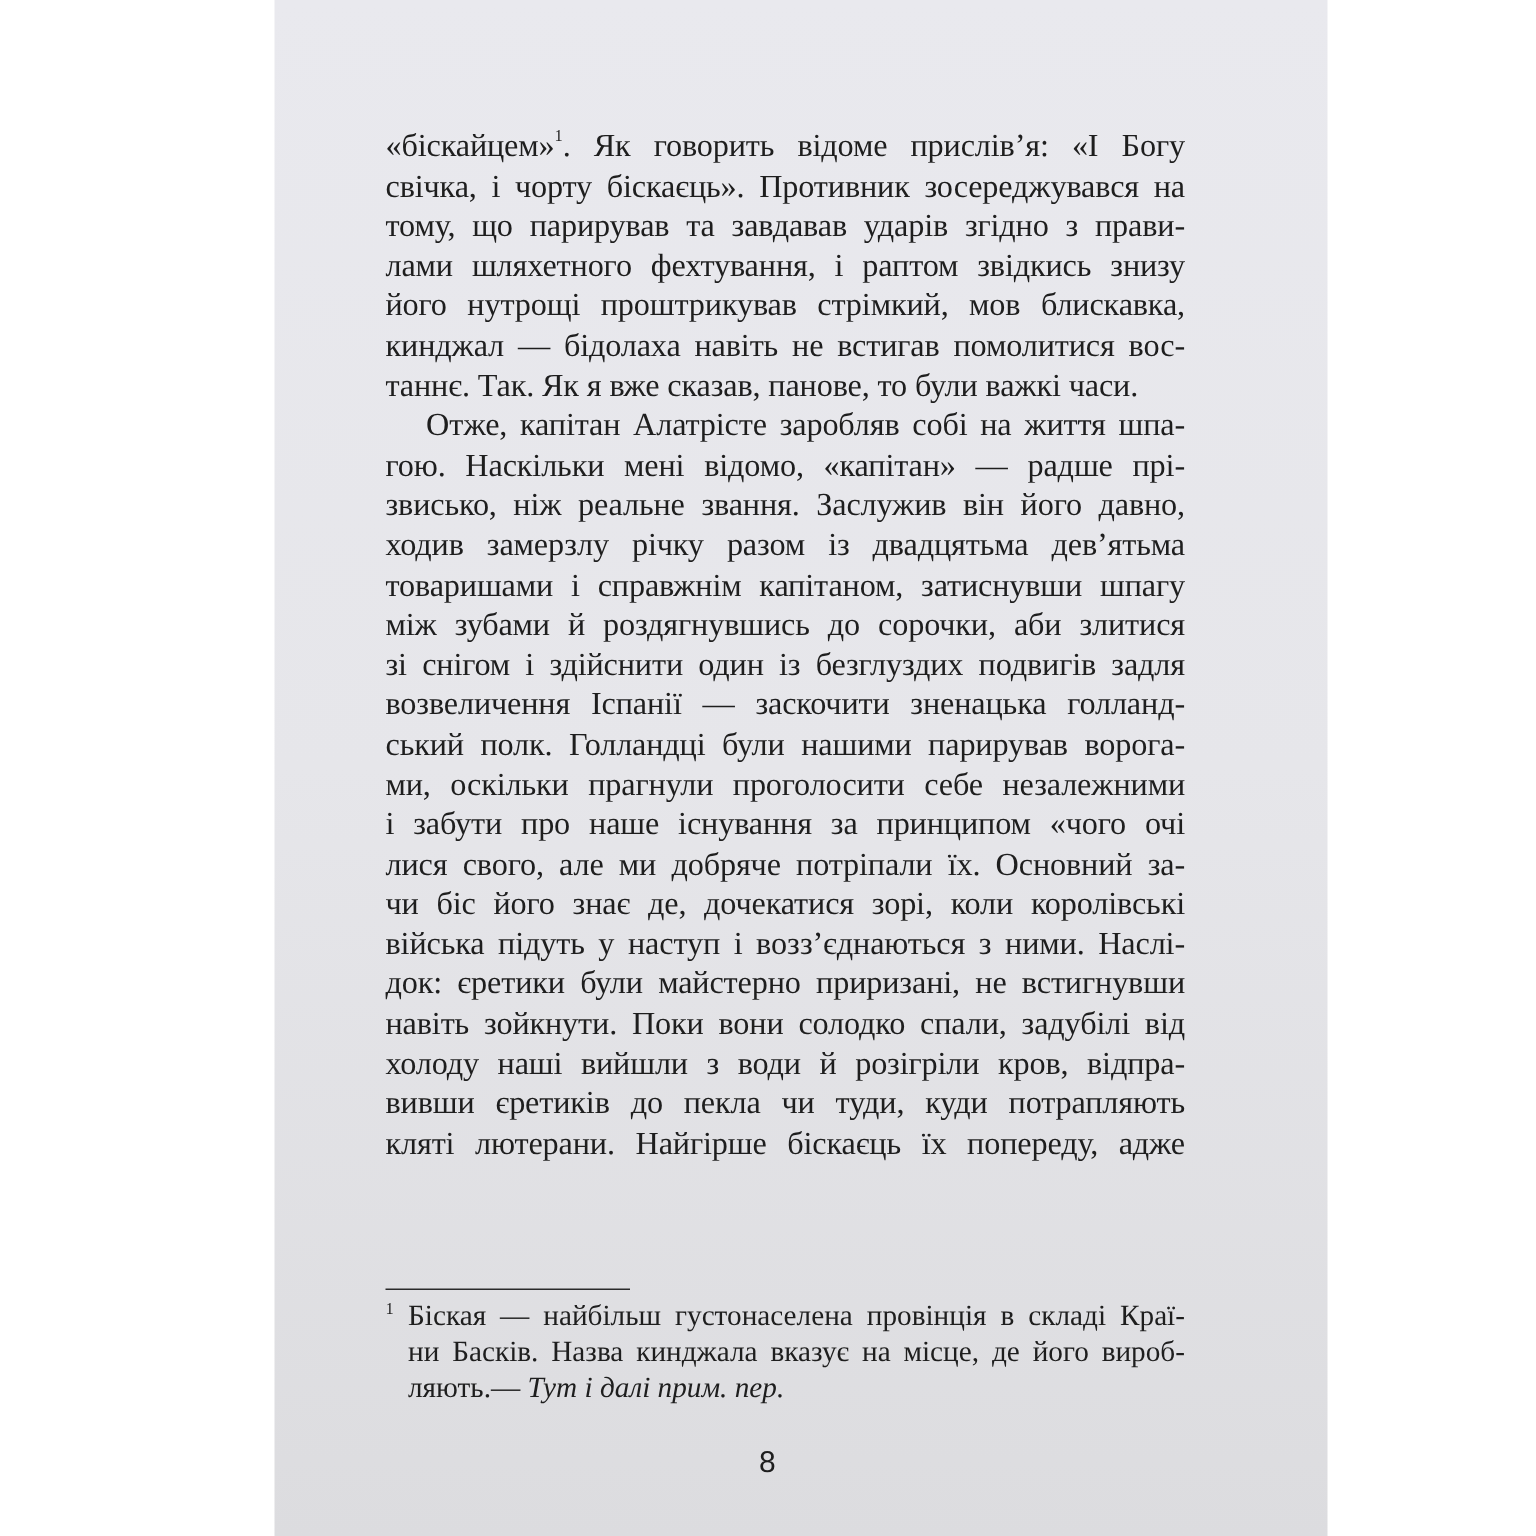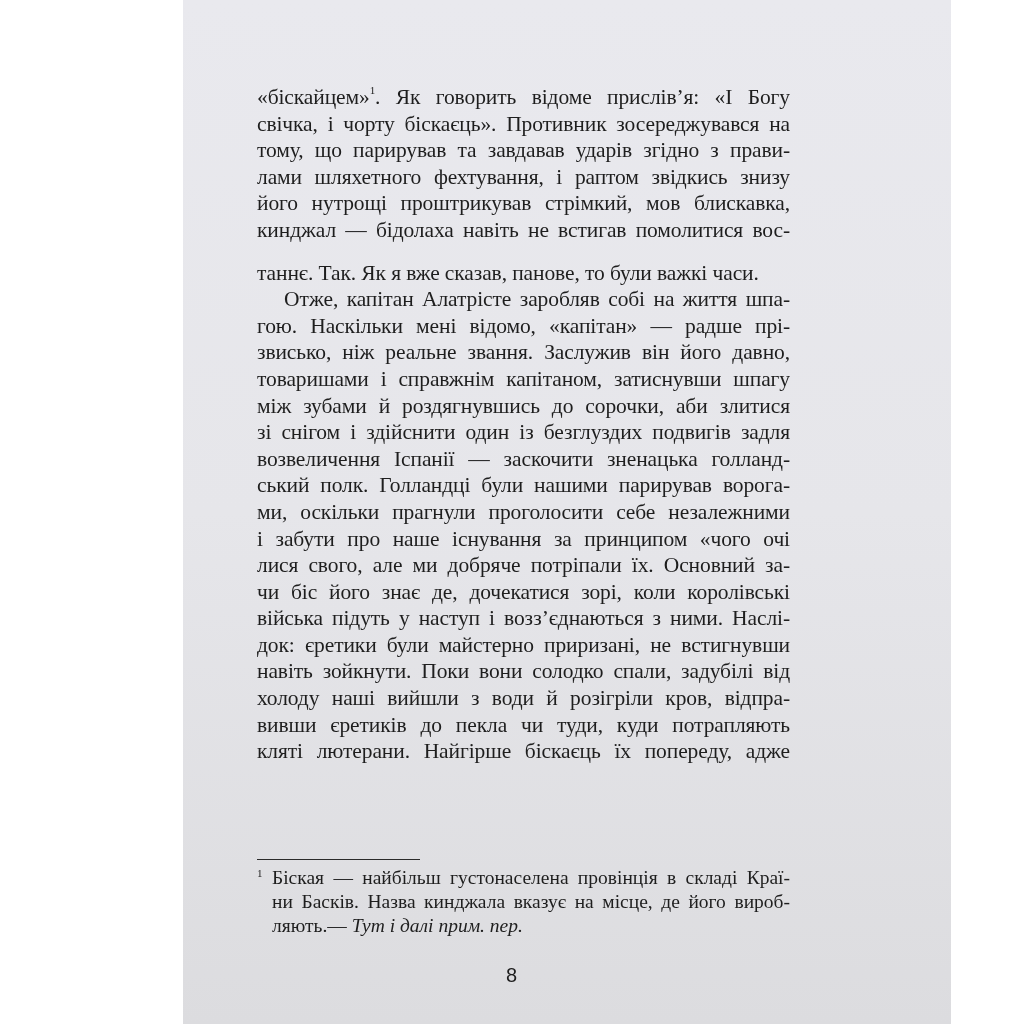--- a/index.html
+++ b/index.html
@@ -10,21 +10,21 @@
     body {
       width: 1024px;
       height: 1024px;
       position: relative;
       overflow: hidden;
     }
     .page {
       position: absolute;
       left: 183px;
       top: 0;
-      width: 768px;
+      width: 702px;
       height: 1024px;
       background: linear-gradient(180deg, #e9e9ee 0%, #e6e6ea 50%, #dcdcdf 100%);
     }
     .text-column {
       position: absolute;
       left: 74px;
       top: 84px;
       width: 533px;
       font-family: "Liberation Serif", "DejaVu Serif", serif;
       color: #1e1e1e;
@@ -34,21 +34,20 @@
       font-size: 21.5px;
       line-height: 26.6px;
       height: 26.6px;
       white-space: nowrap;
       text-align: justify;
       text-align-last: justify;
       letter-spacing: -0.1px;
     }
     .body-text .line.last {
       text-align-last: left;
-      margin-top: 16px;
     }
     .body-text .line.indent {
       text-indent: 27px;
     }
     sup.fn-ref {
       font-size: 11px;
       line-height: 0;
       vertical-align: super;
       position: relative;
       top: -2px;
@@ -119,20 +118,21 @@
       <span class="line">лами шляхетного фехтування, і раптом звідкись знизу</span>
       <span class="line">його нутрощі проштрикував стрімкий, мов блискавка,</span>
       <span class="line">кинджал — бідолаха навіть не встигав помолитися вос-</span>
       <span class="line last">таннє. Так. Як я вже сказав, панове, то були важкі часи.</span>
     </div>
 
     <div class="paragraph">
       <span class="line indent">Отже, капітан Алатрісте заробляв собі на життя шпа-</span>
       <span class="line">гою. Наскільки мені відомо, «капітан» — радше прі-</span>
       <span class="line">звисько, ніж реальне звання. Заслужив він його давно,</span>
+      <span class="line">ходив замерзлу річку разом із двадцятьма дев’ятьма</span>
       <span class="line">товаришами і справжнім капітаном, затиснувши шпагу</span>
       <span class="line">між зубами й роздягнувшись до сорочки, аби злитися</span>
       <span class="line">зі снігом і здійснити один із безглуздих подвигів задля</span>
       <span class="line">возвеличення Іспанії — заскочити зненацька голланд-</span>
       <span class="line">ський полк. Голландці були нашими парирував ворога-</span>
       <span class="line">ми, оскільки прагнули проголосити себе незалежними</span>
       <span class="line">і забути про наше існування за принципом «чого очі</span>
       <span class="line">лися свого, але ми добряче потріпали їх. Основний за-</span>
       <span class="line">чи біс його знає де, дочекатися зорі, коли королівські</span>
       <span class="line">війська підуть у наступ і возз’єднаються з ними. Наслі-</span>

